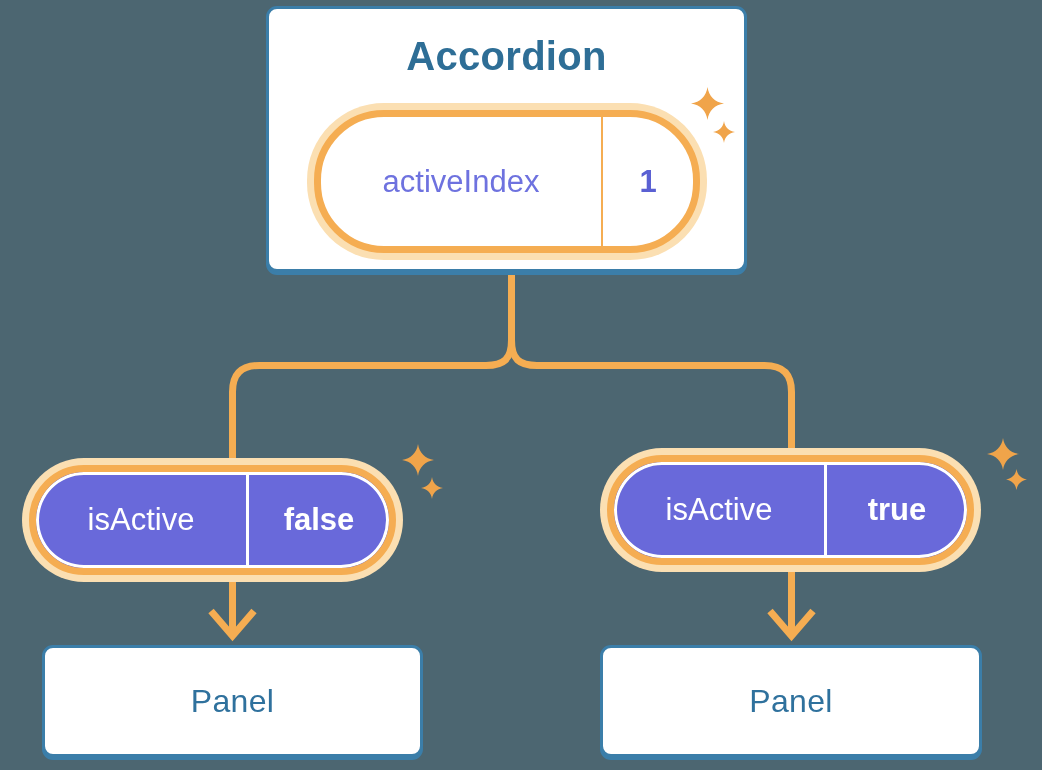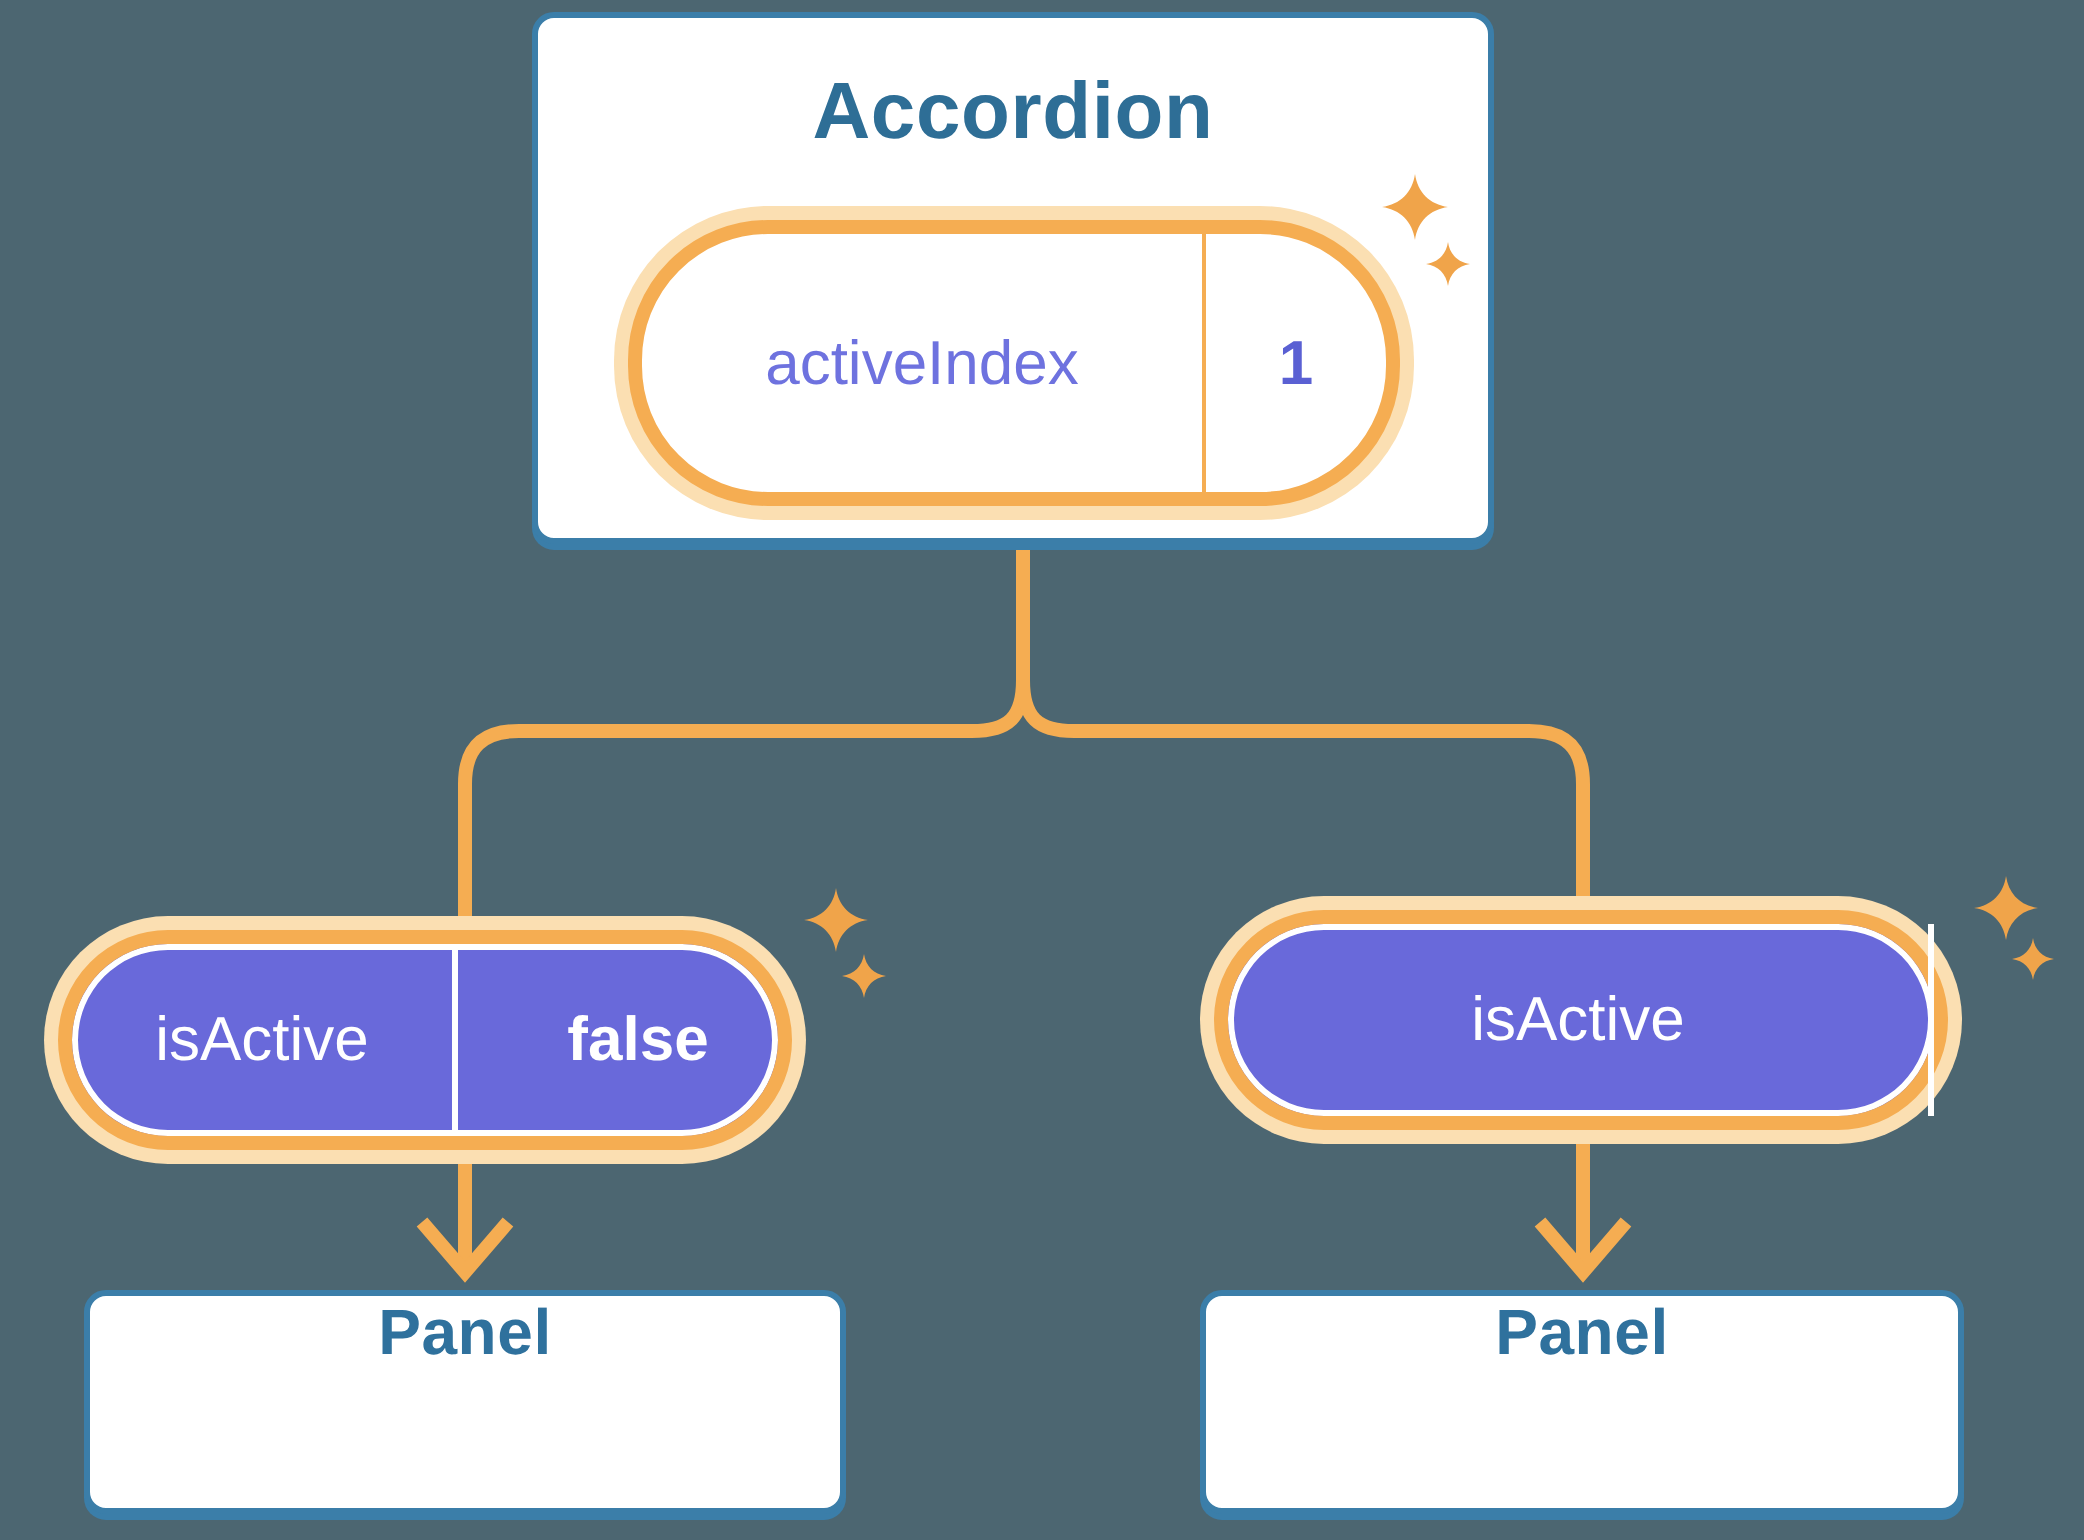--- a/index.html
+++ b/index.html
@@ -35,22 +35,22 @@
   #accordion-card{left:266px;top:6px;width:481px;height:266px;}
   .card-title{
     text-align:center;
     margin-top:25px;
     font-size:40px;
     font-weight:600;
     letter-spacing:.3px;
     color:var(--title_text,#2E6E96);
   }
   .panel{
-    display:flex;justify-content:center;
-    font-size:32px;font-weight:700;letter-spacing:.3px;
+    display:flex;align-items:center;justify-content:center;
+    font-size:32px;font-weight:400;letter-spacing:.3px;
     color:var(--panel_text,#2F719D);
   }
   #panel-left{left:42px;top:645px;width:381px;height:112px;}
   #panel-right{left:600px;top:645px;width:382px;height:112px;}
   
   .pill{
     position:absolute;
     box-sizing:border-box;
     border:7px solid var(--accent_orange,#F5AD52);
     border-radius:70px;
@@ -66,21 +66,21 @@
   .state-pill .pill-divider{background:var(--accent_orange,#F5AD52);width:2px;}
   .prop-pill{
     background:var(--purple_fill,#6969DA);
     box-shadow:0 0 0 7px var(--halo_cream,#FBDFB2), inset 0 0 0 3px var(--white,#FFFFFF);
     color:var(--white,#FFFFFF);
     align-items:center;
   }
   #prop-pill-left{left:29px;top:465px;width:367px;height:110px;}
   #prop-pill-right{left:607px;top:455px;width:367px;height:110px;}
   .prop-pill .pill-divider{background:var(--white,#FFFFFF);width:3px;}
-  .prop-pill .pill-value{width:140px;padding-left:20px;}
+  .prop-pill .pill-value{width:140px;}
   .pill-label{
     flex:1;
     display:flex;align-items:center;justify-content:center;
     font-size:31px;
   }
   .pill-value{
     display:flex;align-items:center;justify-content:center;
     font-size:31px;font-weight:700;
   }
   .pill-divider{height:100%;}
@@ -113,20 +113,21 @@
 
   <div class="pill prop-pill" id="prop-pill-left">
     <span class="pill-label">isActive</span>
     <span class="pill-divider"></span>
     <span class="pill-value">false</span>
   </div>
 
   <div class="pill prop-pill" id="prop-pill-right">
     <span class="pill-label">isActive</span>
     <span class="pill-divider"></span>
+    <span class="pill-value">true</span>
   </div>
 
   <div class="card panel" id="panel-left">
     <span>Panel</span>
   </div>
   <div class="card panel" id="panel-right">
     <span>Panel</span>
   </div>
 
   <svg class="sparkle" style="left:691px;top:87px" width="33" height="33" viewBox="0 0 24 24">

